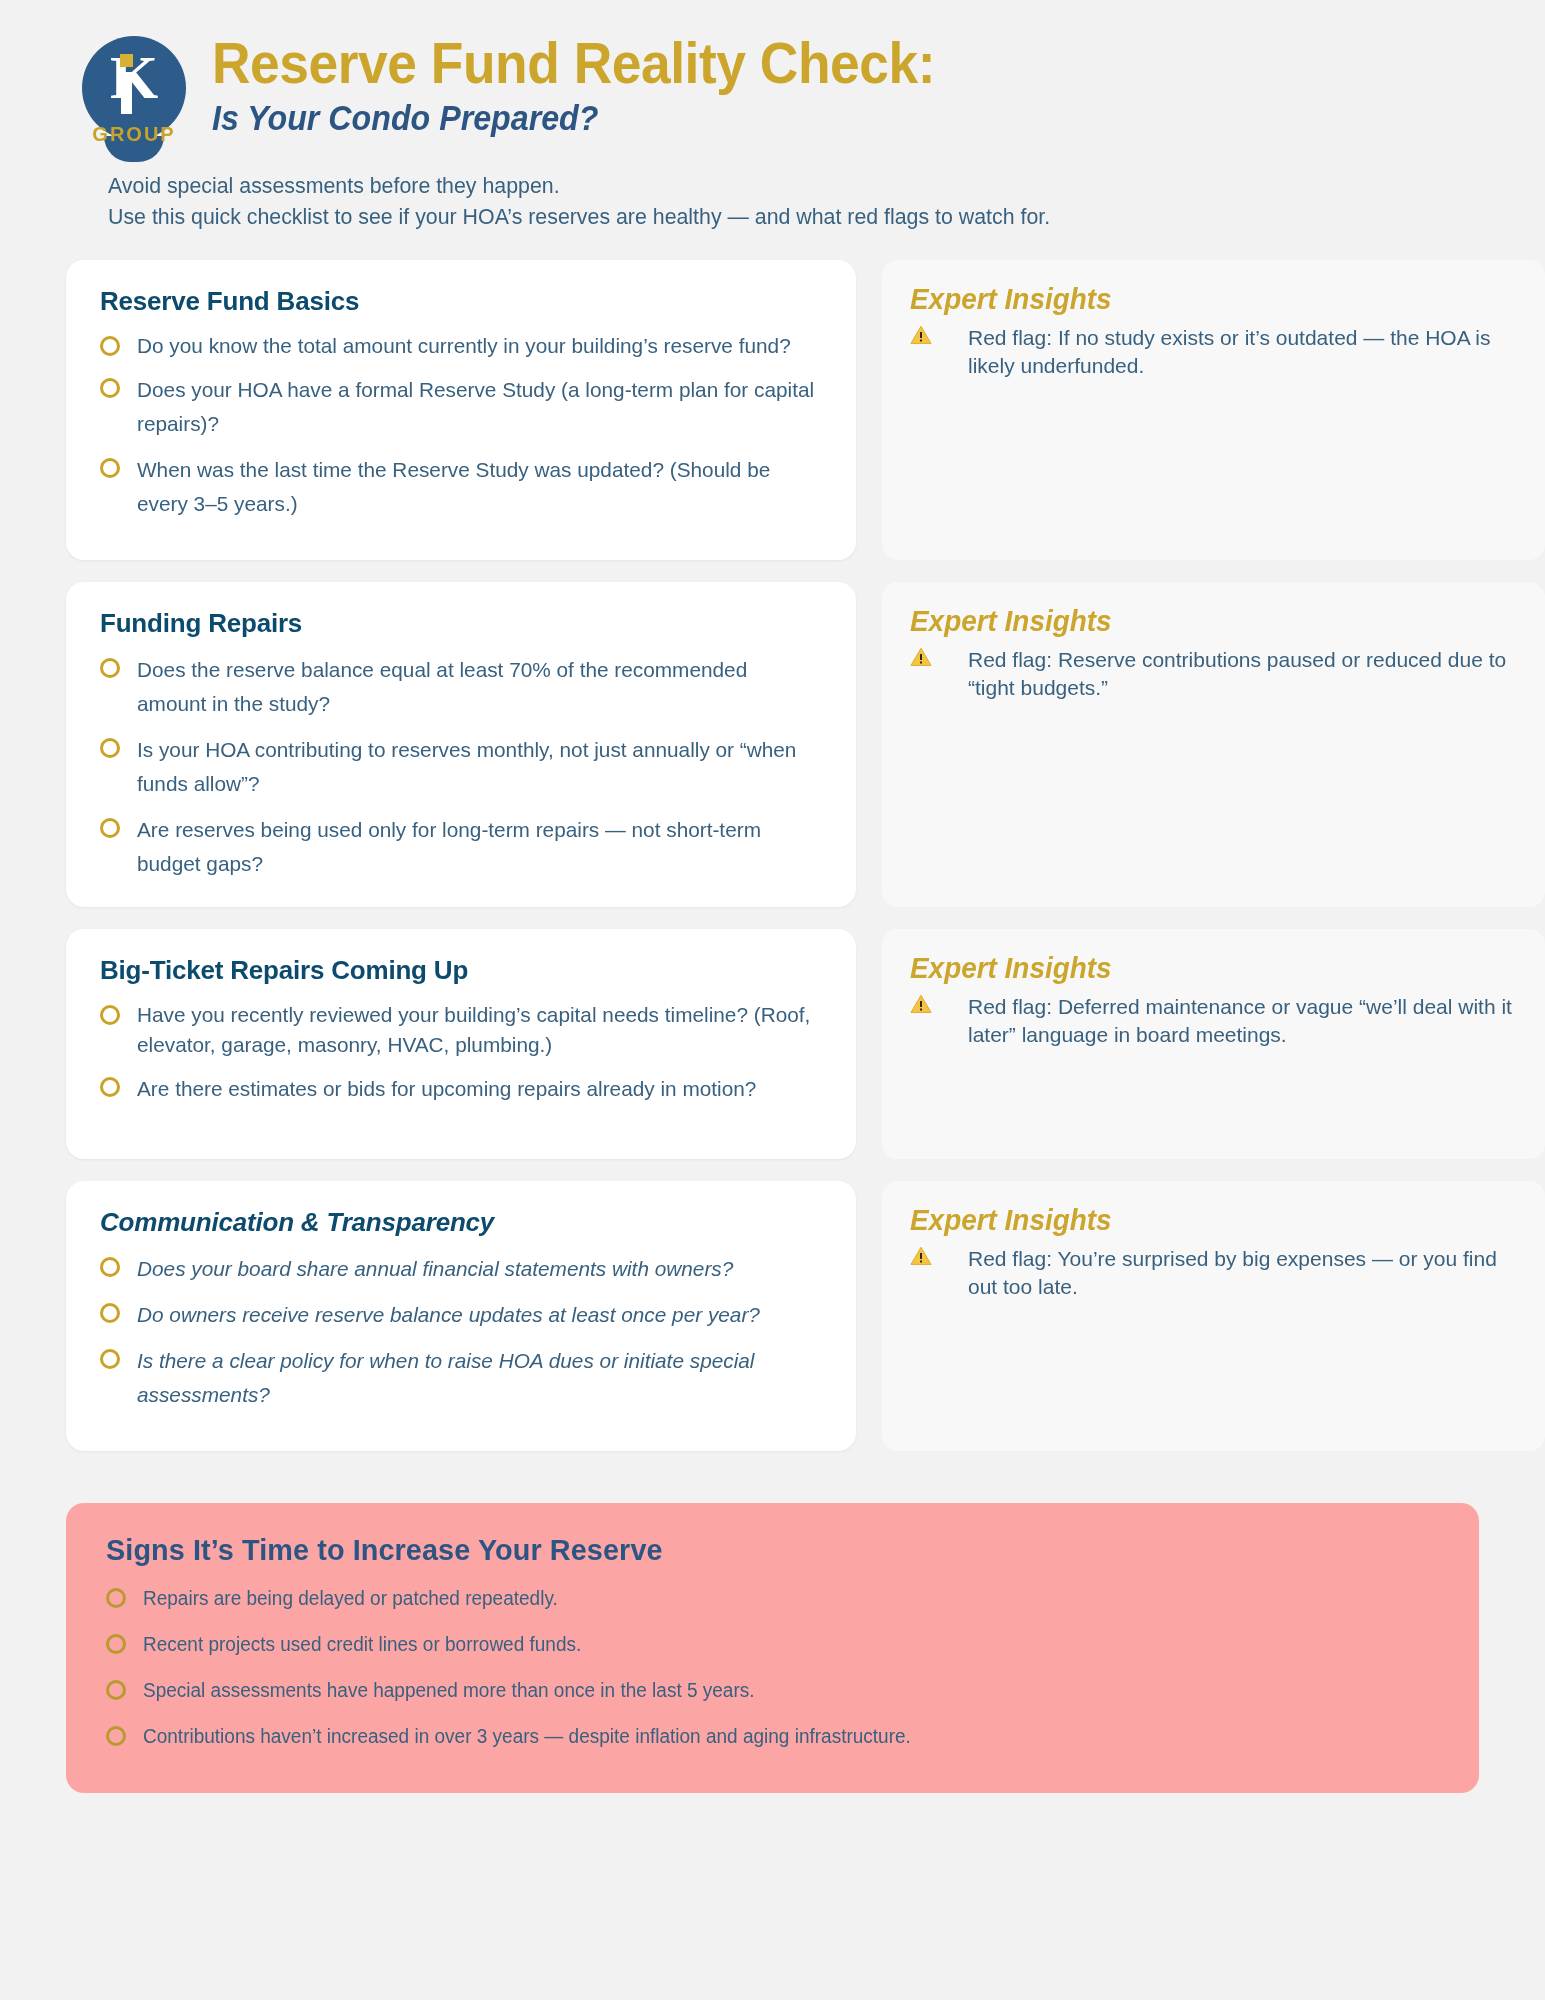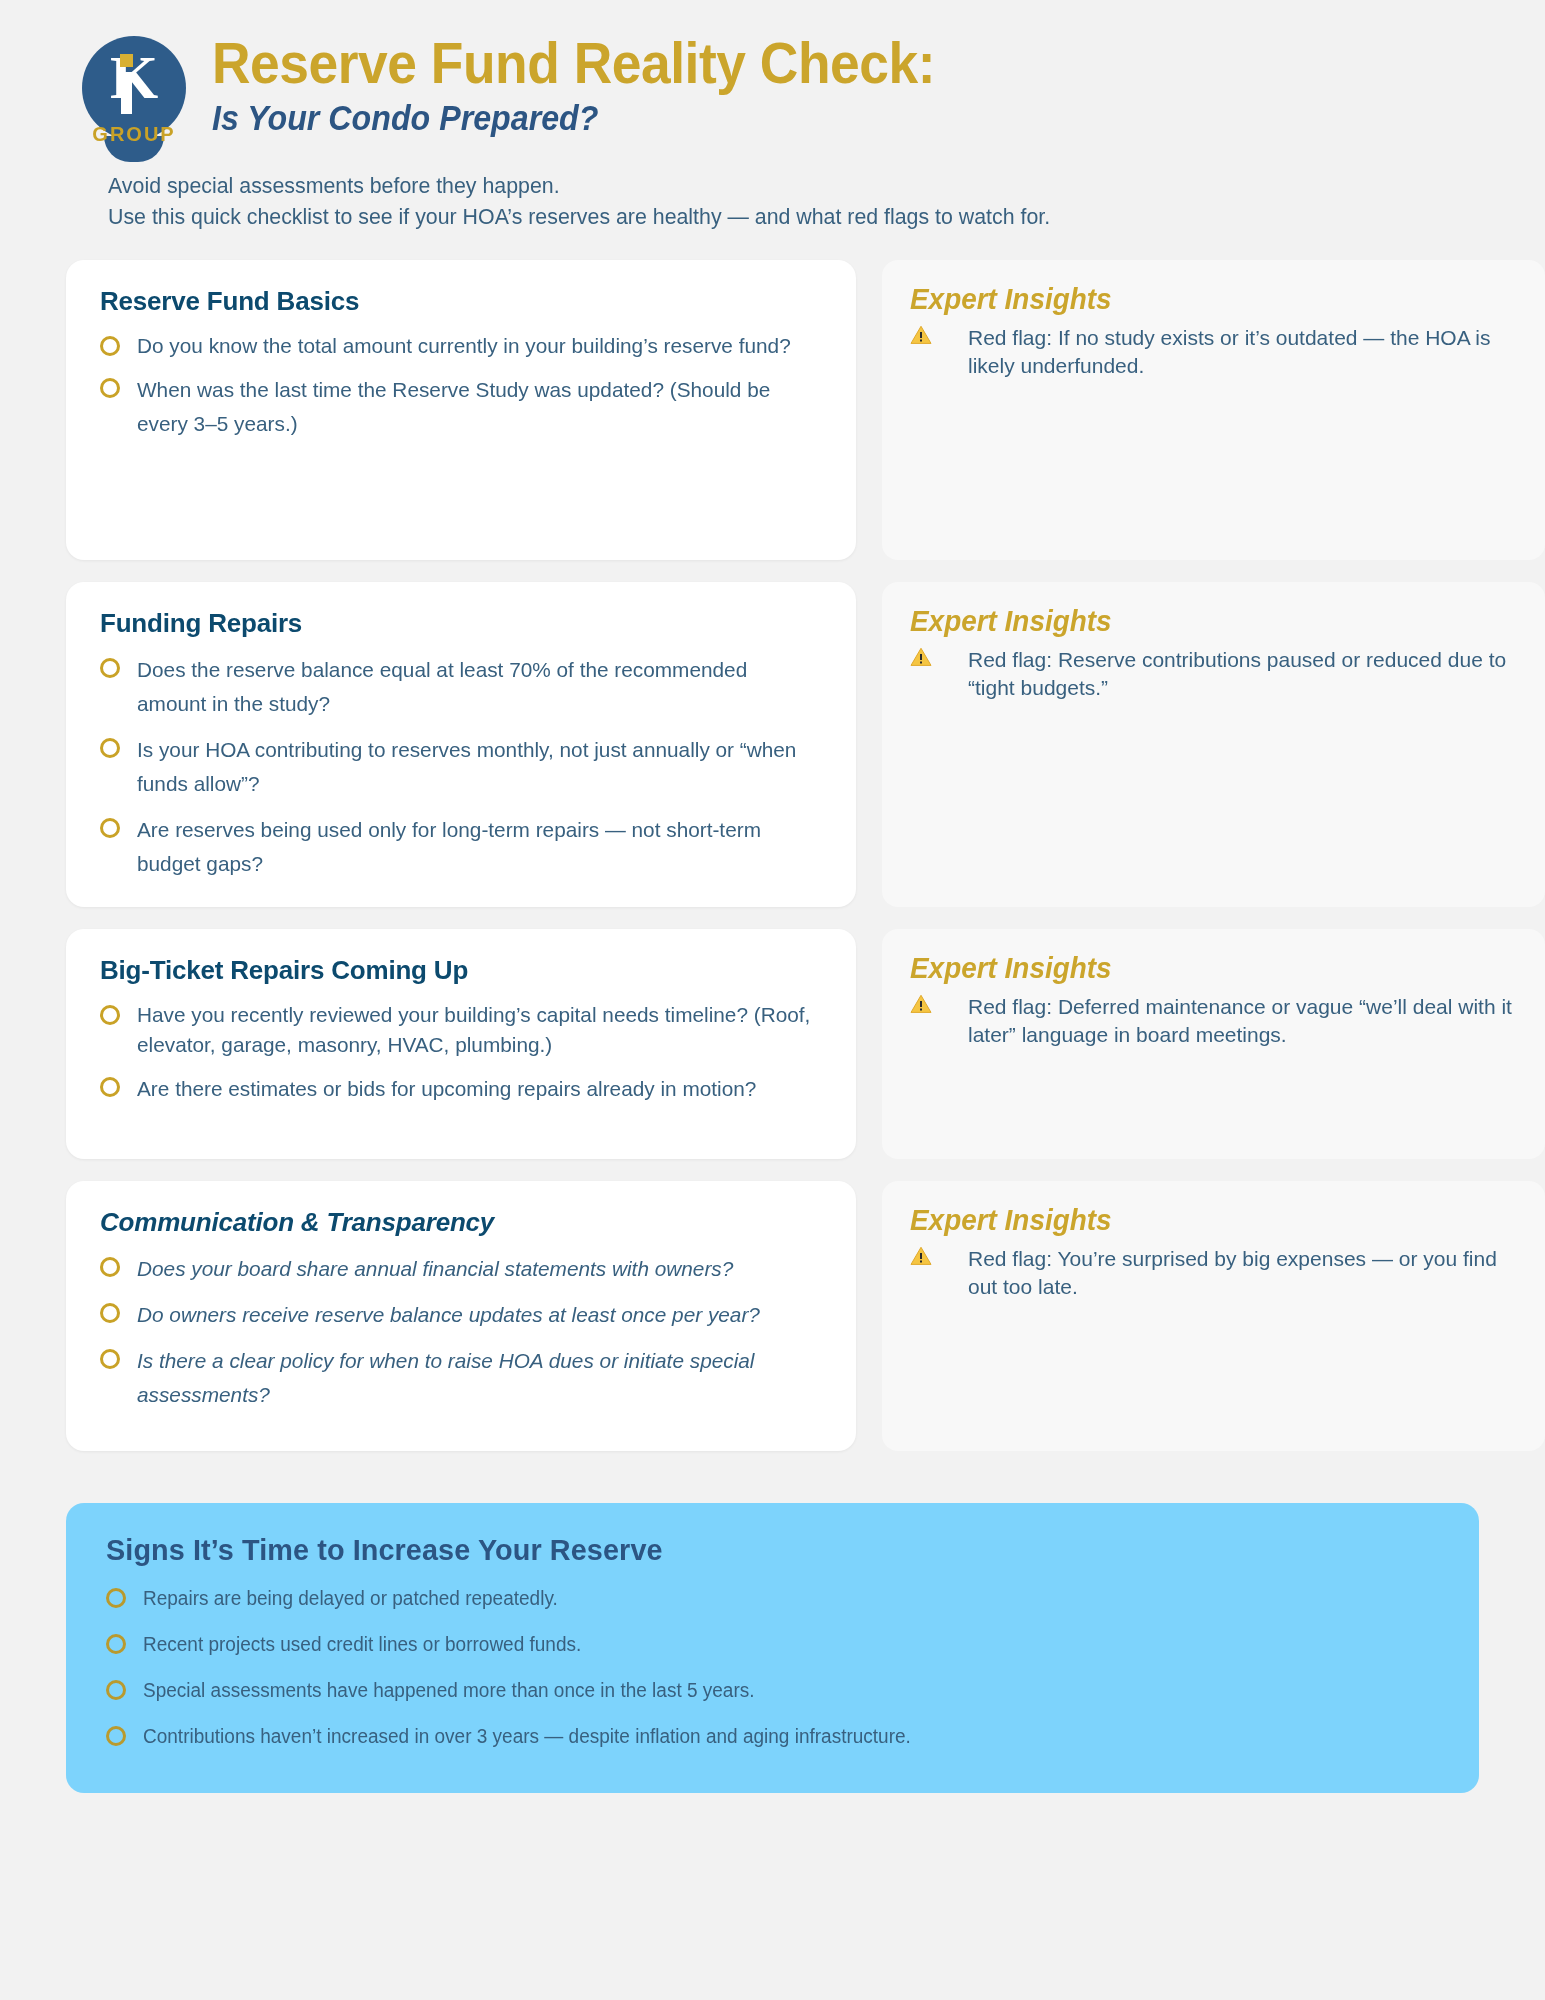--- a/index.html
+++ b/index.html
@@ -228,21 +228,21 @@
   .row-2 .checkcard { min-height: 300px; }
   .row-2 .insightcard { min-height: 300px; }
   .row-3 .checkcard { min-height: 230px; }
   .row-3 .insightcard { min-height: 230px; }
   .row-4 .checkcard { min-height: 270px; font-style: italic; }
   .row-4 .insightcard { min-height: 270px; }
 
   
   .signs {
     margin: 52px 66px 16px 66px;
-    background: #7dd3fc;
+    background: #fca5a5;
     border-radius: 18px;
     padding: 30px 60px 44px 40px;
     width: 1413px;
   }
   .signs-title {
     font-family: "Liberation Sans Narrow", "Liberation Sans", sans-serif;
     font-size: 30px;
     font-weight: bold;
     color: #2c5583;
     margin-bottom: 18px;
@@ -289,20 +289,24 @@
 
   <div class="rows">
 
     <div class="row row-1">
       <div class="checkcard">
         <div class="card-title">Reserve Fund Basics</div>
         <ul class="items">
           <li class="item">
             <span class="ring"></span>
             <span class="item-text">Do you know the total amount currently in your building’s reserve fund?</span>
+          </li>
+          <li class="item loose">
+            <span class="ring"></span>
+            <span class="item-text">Does your HOA have a formal Reserve Study (a long-term plan for capital repairs)?</span>
           </li>
           <li class="item loose">
             <span class="ring"></span>
             <span class="item-text">When was the last time the Reserve Study was updated? (Should be every 3–5 years.)</span>
           </li>
         </ul>
       </div>
       <div class="insightcard">
         <div class="insight-title">Expert Insights</div>
         <div class="insight-body">

